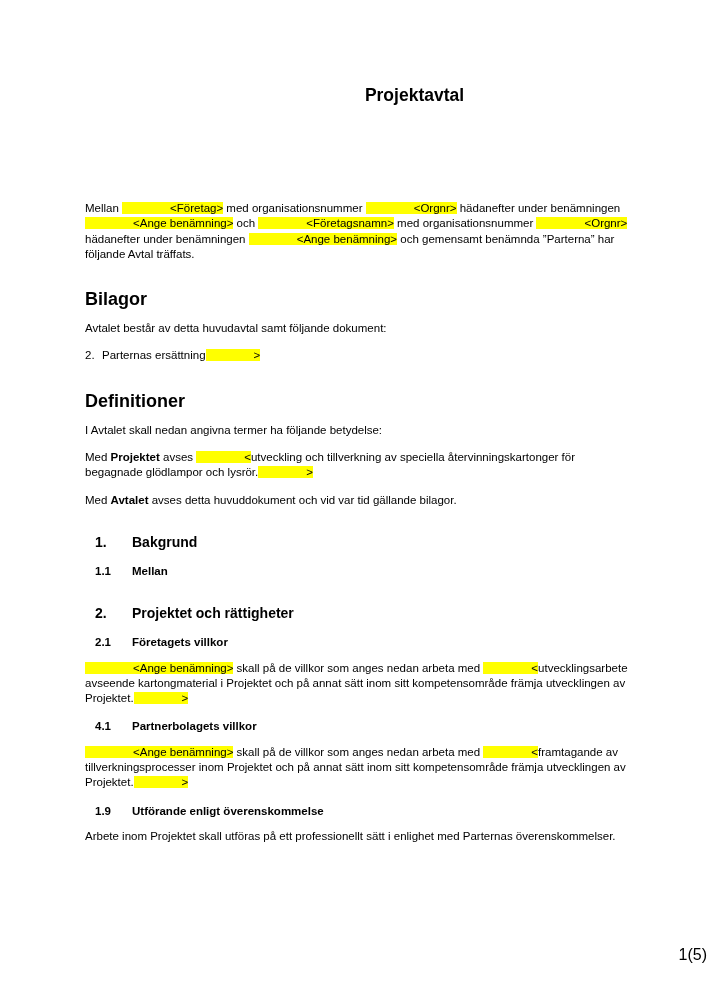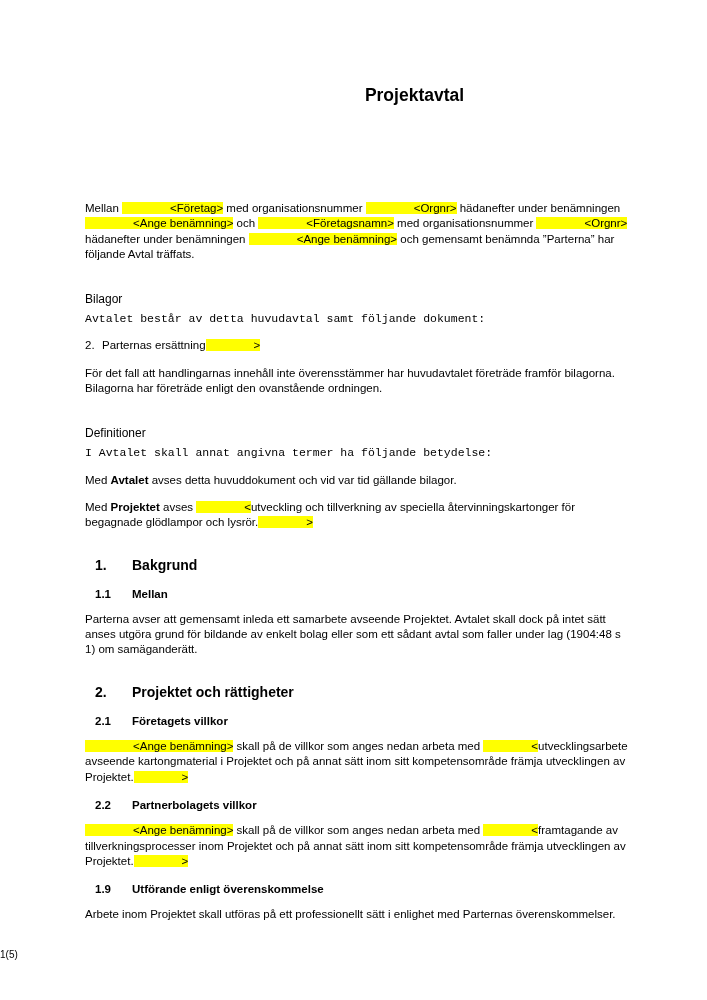--- a/index.html
+++ b/index.html
@@ -9,60 +9,58 @@
     background:var(--bg); color:var(--fg);
     font-family:"Liberation Sans","DejaVu Sans",sans-serif;
   }
   .content { padding:85px 77px 0 85px; }
   h1.doc-title {
     font-size:17.5px; line-height:21px; font-weight:700;
     margin:0 0 83px 0; text-align:center; padding-left:114px;
   }
   main { display:flow-root; }
   p { font-size:11.5px; line-height:15.3px; margin:12px 0 0 0; }
-  h2 { font-size:12px; line-height:17px; font-weight:400; margin:29px 0 0 0; }
-  h2 + p { margin-top:3px;font-family:Liberation Mono, monospace; }
+  h2 { font-size:18px; line-height:17px; font-weight:700; margin:29px 0 0 0; }
+  h2 + p { margin-top:13px; }
   h3 { margin:10px; font-weight:700; }
   h3.hnum { font-size:14px; line-height:17px; margin-top:26px; }
   h3.hsub { font-size:11.5px; line-height:15.3px; margin-top:13px; }
   h3.hsub + p { margin-top:1px; }
   ol { list-style:none; margin:12px 0 0 0; padding:0; font-size:11.5px; line-height:15.3px; }
   .hnumcol { display:inline-block; width:37px; }
   .linum { display:inline-block; width:17px; }
   .hl { background:var(--hl);padding-left:48px; }
   .b { font-weight:700; }
   .footer {
     position:absolute; left:0; right:0; bottom:38px;
-    text-align:left; font-size:10px; line-height:15px;
+    text-align:right; font-size:16px; line-height:15px;
   }
 </style>
 </head>
 <body>
 
 <div class="page">
   <div class="content">
     <h1 class="doc-title">Projektavtal</h1>
     <main>
         <p><span>Mellan </span><span class="hl">&lt;Företag&gt;</span><span> med organisationsnummer </span><span class="hl">&lt;Orgnr&gt;</span><span> hädanefter under benämningen </span><span class="hl">&lt;Ange benämning&gt;</span><span> och </span><span class="hl">&lt;Företagsnamn&gt;</span><span> med organisationsnummer </span><span class="hl">&lt;Orgnr&gt;</span><span> hädanefter under benämningen </span><span class="hl">&lt;Ange benämning&gt;</span><span> och gemensamt benämnda ”Parterna” har följande Avtal träffats.</span></p>
         <h2>Bilagor</h2>
         <p><span>Avtalet består av detta huvudavtal samt följande dokument:</span></p>
         <ol>
           <li><span class="linum">2.</span><span>Parternas ersättning</span><span class="hl">&gt;</span></li>
         </ol>
-        <p><span>För det fall att handlingarnas innehåll inte överensstämmer har huvudavtalet företräde framför bilagorna. Bilagorna har företräde enligt den ovanstående ordningen.</span></p>
         <h2>Definitioner</h2>
-        <p><span>I Avtalet skall annat angivna termer ha följande betydelse:</span></p>
+        <p><span>I Avtalet skall nedan angivna termer ha följande betydelse:</span></p>
+        <p><span>Med </span><span class="b">Projektet</span><span> avses </span><span class="hl">&lt;</span><span>utveckling och tillverkning av speciella återvinningskartonger för begagnade glödlampor och lysrör.</span><span class="hl">&gt;</span></p>
         <p><span>Med </span><span class="b">Avtalet</span><span> avses detta huvuddokument och vid var tid gällande bilagor.</span></p>
-        <p><span>Med </span><span class="b">Projektet</span><span> avses </span><span class="hl">&lt;</span><span>utveckling och tillverkning av speciella återvinningskartonger för begagnade glödlampor och lysrör.</span><span class="hl">&gt;</span></p>
         <h3 class="hnum"><span class="hnumcol">1.</span><span>Bakgrund</span></h3>
         <h3 class="hsub"><span class="hnumcol">1.1</span><span>Mellan</span></h3>
-        <p><span>Parterna avser att gemensamt inleda ett samarbete avseende Projektet. Avtalet skall dock på intet sätt anses utgöra grund för bildande av enkelt bolag eller som ett sådant avtal som faller under lag (1904:48 s 1) om samäganderätt.</span></p>
         <h3 class="hnum"><span class="hnumcol">2.</span><span>Projektet och rättigheter</span></h3>
         <h3 class="hsub"><span class="hnumcol">2.1</span><span>Företagets villkor</span></h3>
         <p><span class="hl">&lt;Ange benämning&gt;</span><span> skall på de villkor som anges nedan arbeta med </span><span class="hl">&lt;</span><span>utvecklingsarbete avseende kartongmaterial i Projektet och på annat sätt inom sitt kompetensområde främja utvecklingen av Projektet.</span><span class="hl">&gt;</span></p>
-        <h3 class="hsub"><span class="hnumcol">2.2</span><span>Partnerbolagets villkor</span></h3>
+        <h3 class="hsub"><span class="hnumcol">4.1</span><span>Partnerbolagets villkor</span></h3>
         <p><span class="hl">&lt;Ange benämning&gt;</span><span> skall på de villkor som anges nedan arbeta med </span><span class="hl">&lt;</span><span>framtagande av tillverkningsprocesser inom Projektet och på annat sätt inom sitt kompetensområde främja utvecklingen av Projektet.</span><span class="hl">&gt;</span></p>
         <h3 class="hsub"><span class="hnumcol">1.9</span><span>Utförande enligt överenskommelse</span></h3>
         <p><span>Arbete inom Projektet skall utföras på ett professionellt sätt i enlighet med Parternas överenskommelser.</span></p>
       </main>
   </div>
   <div class="footer">1(5)</div>
 </div>
 
 </body></html>

